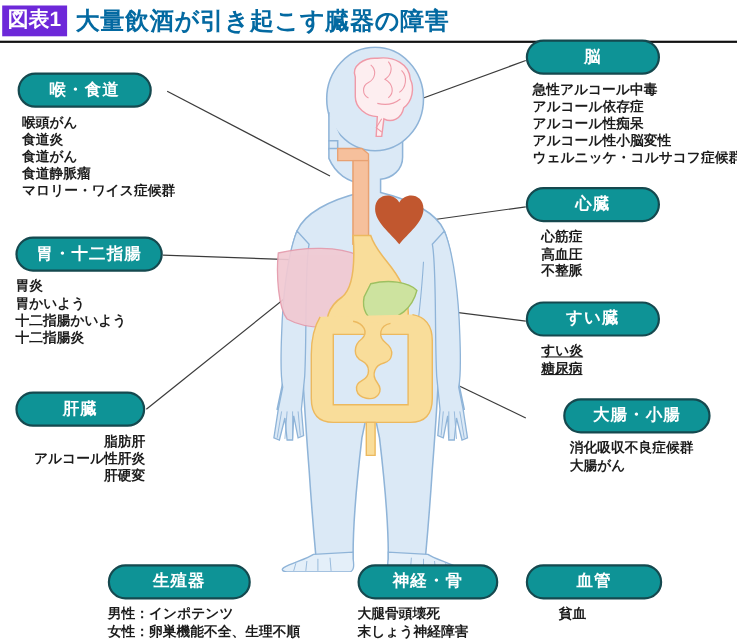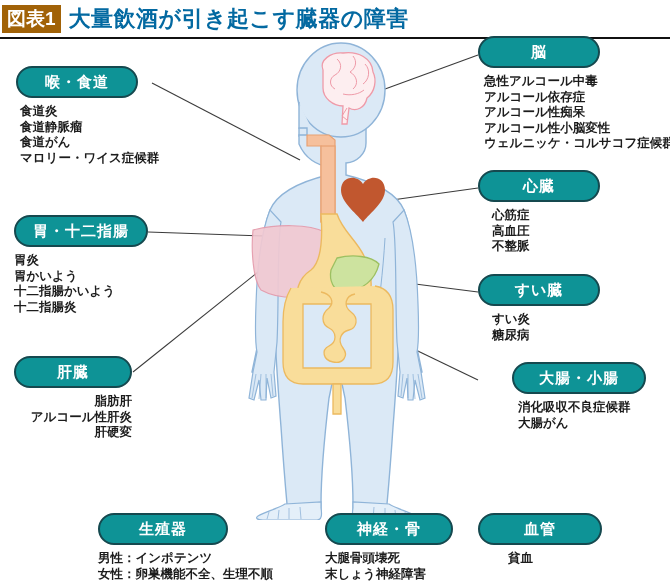--- a/index.html
+++ b/index.html
@@ -23,21 +23,21 @@
     top: 0;
     width: 670px;
     height: 38px;
     display: flex;
     align-items: center;
     gap: 8px;
     padding-left: 2px;
     box-sizing: border-box;
   }
   #fig-badge {
-    background: #a16207;
+    background: #6d28d9;
     color: #ffffff;
     font-size: 19px;
     font-weight: bold;
     line-height: 1;
     padding: 4px 5px 5px 5px;
     letter-spacing: 0px;
     white-space: nowrap;
   }
   #header-title {
     font-size: 22px;
@@ -252,23 +252,24 @@
                C 118 322 124 314 118 306 C 112 298 116 290 124 288
                C 132 286 134 276 126 270 C 118 264 120 254 130 252" fill="#f9dd9a" stroke="#ecb95f" stroke-width="1.3"></path>
       <path d="M108 342 L108 372 L116 372 L116 342 Z" fill="#f9dd9a" stroke="#ecb95f" stroke-width="1.3"></path>
     </g>
   </svg>
 </div>
 
 <div class="callout" style="left:16px; top:66px;">
   <div class="pill" style="width:122px;">喉・食道</div>
   <div class="items" style="padding-left:4px;">
+    <div>喉頭がん</div>
     <div>食道炎</div>
+    <div>食道がん</div>
     <div>食道静脈瘤</div>
-    <div>食道がん</div>
     <div>マロリー・ワイス症候群</div>
   </div>
 </div>
 
 <div class="callout" style="left:478px; top:36px;">
   <div class="pill" style="width:122px;">脳</div>
   <div class="items" style="padding-left:6px;">
     <div>急性アルコール中毒</div>
     <div>アルコール依存症</div>
     <div>アルコール性痴呆</div>
@@ -291,21 +292,21 @@
   <div class="items" style="padding-left:0px;">
     <div>胃炎</div>
     <div>胃かいよう</div>
     <div>十二指腸かいよう</div>
     <div>十二指腸炎</div>
   </div>
 </div>
 
 <div class="callout" style="left:478px; top:274px;">
   <div class="pill" style="width:122px;">すい臓</div>
-  <div class="items" style="padding-left:14px;">
+  <div class="items" style="padding-left:14px;text-decoration:underline;">
     <div>すい炎</div>
     <div>糖尿病</div>
   </div>
 </div>
 
 <div class="callout" style="left:14px; top:356px;">
   <div class="pill" style="width:118px;">肝臓</div>
   <div class="items" style="padding-left:0px;text-align:right;">
     <div>脂肪肝</div>
     <div>アルコール性肝炎</div>

